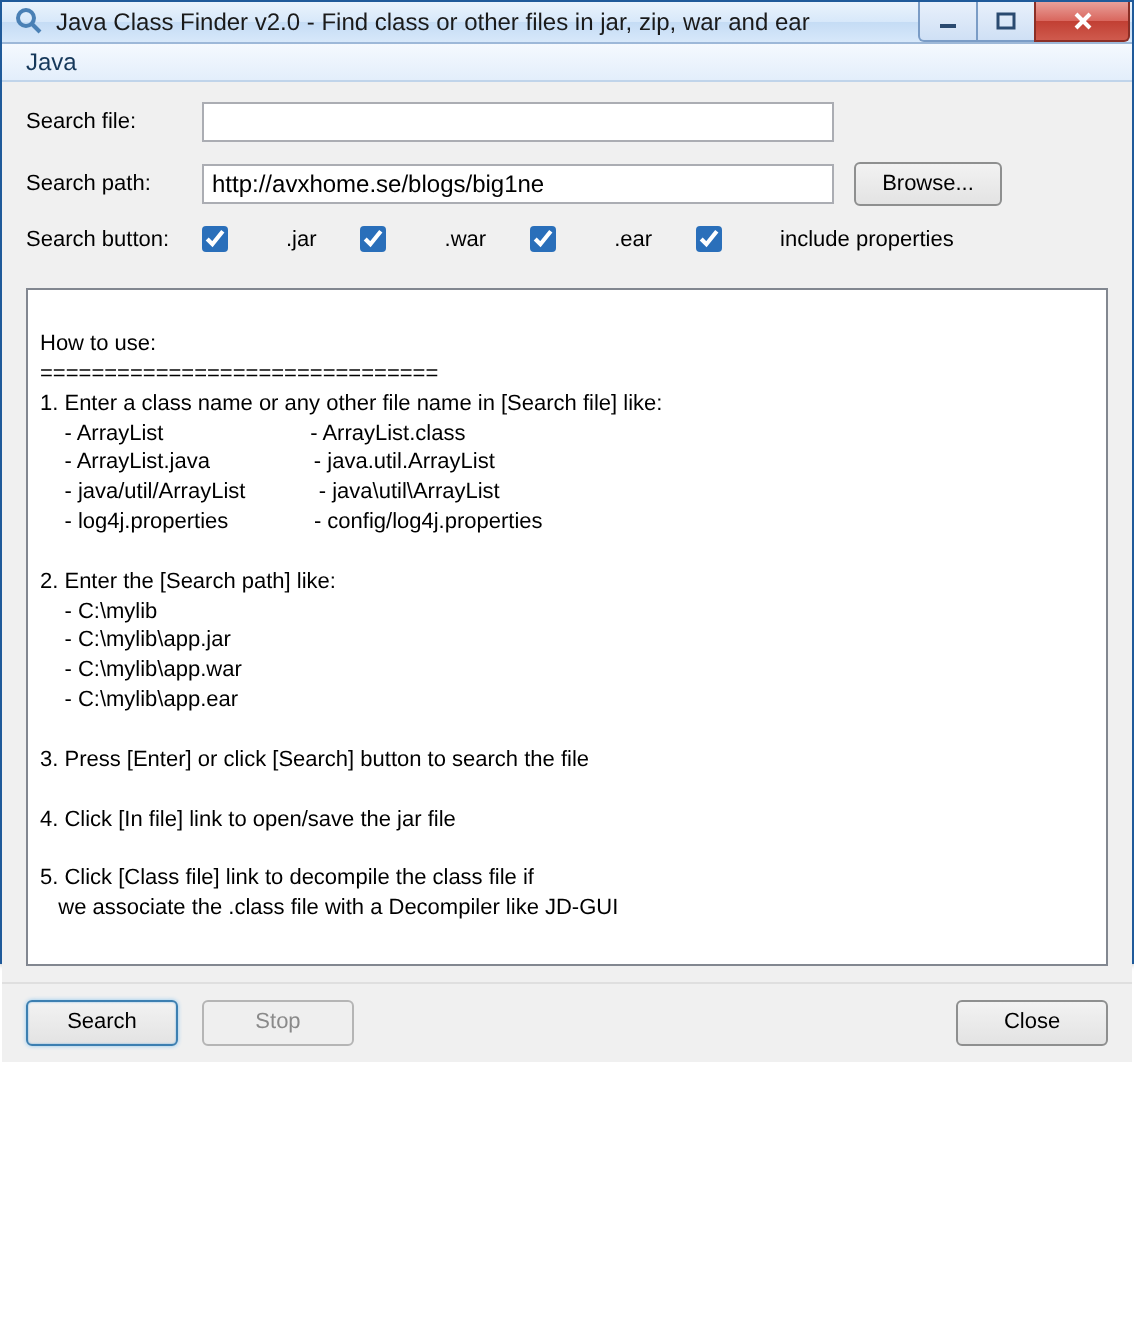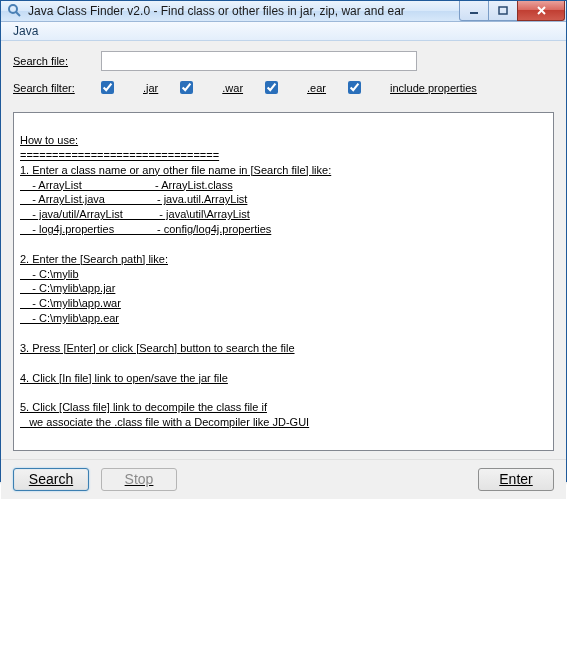--- a/index.html
+++ b/index.html
@@ -58,21 +58,20 @@
       padding-left: 6px;
       font-size: 12px; color: #16385a;
     }
     .menu-item { padding: 2px 6px; }
 
     
     .client {
       flex: 1; display: flex; flex-direction: column;
       padding: 0;
       background: #f0f0f0;
-      text-decoration: underline;
     }
     .form-area {
       padding: 10px 12px 8px 12px;
       background: #f0f0f0;
     }
     .form-row {
       display: flex; align-items: center;
       margin-bottom: 10px;
       font-size: 11px; color: #000;
     }
@@ -120,21 +119,21 @@
 
     .button-bar {
       height: 40px;
       display: flex; align-items: center;
       padding: 0 12px;
       background: #f0f0f0;
       border-top: 1px solid #dfdfdf;
     }
     .btn {
       height: 23px; width: 76px;
-      font-size: 14px;
+      font-size: 11px;
       background: linear-gradient(to bottom, #f2f2f2, #e3e3e3);
       border: 1px solid #8e8f8f; border-radius: 3px;
     }
     .btn.primary {
       border: 1px solid #3c7fb1;
       box-shadow: 0 0 1px #6bb0e2 inset, 0 0 2px #8ec7ef;
     }
     .btn:disabled { color: #8a8a8a; border-color: #b5b5b5; background: #efefef; }
     .btn-gap { width: 12px; }
     .spacer { flex: 1; }
@@ -176,23 +175,28 @@
   </div>
 
   <div class="client">
     <div class="form-area">
 
       <div class="form-row">
         <span class="form-label">Search file:</span>
         <input class="text-input file-input" type="text" value="" style="">
       </div>
 
+      <div class="form-row">
+        <span class="form-label">Search path:</span>
+        <input class="text-input path-input" type="text" value="http://avxhome.se/blogs/big1ne" style="">
+        <button class="browse-btn">Browse...</button>
+      </div>
 
       <div class="form-row filter-row">
-        <span class="form-label">Search filter:</span>
+        <span class="form-label">Search button:</span>
         <label class="checkbox-wrap">
           <input type="checkbox" checked="" style="">
           <span>.jar</span>
         </label>
         <label class="checkbox-wrap">
           <input type="checkbox" checked="" style="">
           <span>.war</span>
         </label>
         <label class="checkbox-wrap">
           <input type="checkbox" checked="" style="">
@@ -225,16 +229,16 @@
 4. Click [In file] link to open/save the jar file
 
 5. Click [Class file] link to decompile the class file if
    we associate the .class file with a Decompiler like JD-GUI</div>
 
     <div class="button-bar">
       <button class="btn primary">Search</button>
       <div class="btn-gap"></div>
       <button class="btn" disabled="">Stop</button>
       <div class="spacer"></div>
-      <button class="btn">Enter</button>
+      <button class="btn">Close</button>
     </div>
   </div>
 </div>
 
 </body></html>

